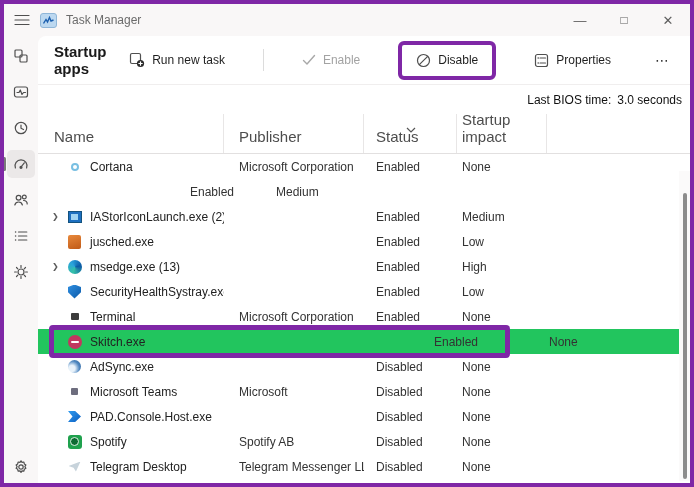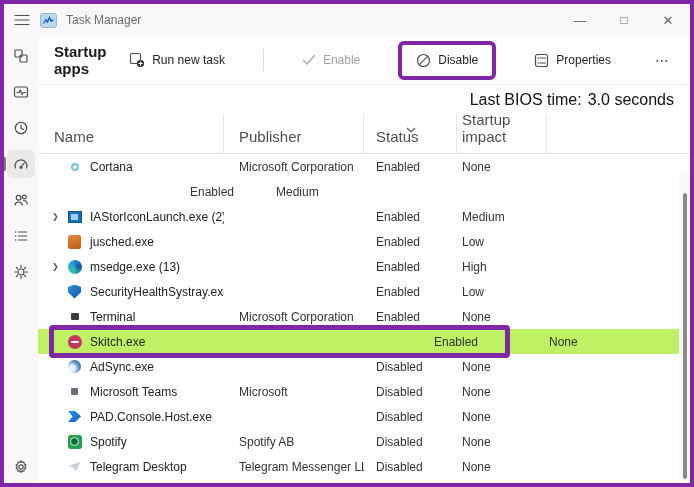--- a/index.html
+++ b/index.html
@@ -32,36 +32,36 @@
   .page-header{height:49px;flex:0 0 49px;display:flex;align-items:center;padding:0 14px 0 16px;border-bottom:1px solid #f0eeee;}
   .page-title{font-size:15px;font-weight:700;color:#1a1a1a;}
   .toolbar{margin-left:auto;display:flex;align-items:center;gap:30px;font-size:12px;color:#1f1f1f;}
   .tbtn{display:flex;align-items:center;gap:7px;padding:5px 8px;border-radius:4px;cursor:pointer;white-space:nowrap;}
   .tbtn.disabled{color:#a3a3a3;cursor:default;}
   .tsep{width:1px;height:22px;background:#dcdcdc;}
   .hl-disable{border:4px solid var(--accent);border-radius:6px;padding:3px 6px;display:flex;align-items:center;}
   .more-dots{font-size:14px;letter-spacing:1px;padding:4px 6px;cursor:pointer;color:#333;}
 
   
-  .bios-line{height:29px;flex:0 0 29px;display:flex;align-items:center;justify-content:flex-end;padding-right:16px;font-size:16px;color:#111;gap:6px;}
+  .bios-line{height:29px;flex:0 0 29px;display:flex;align-items:center;justify-content:flex-end;padding-right:8px;font-size:12px;color:#111;gap:6px;}
 
   
   .thead{height:40px;flex:0 0 40px;display:flex;align-items:flex-end;border-bottom:1px solid #e2e0e0;font-size:15px;color:#4d4d4d;position:relative;}
   .th{padding-bottom:8px;position:relative;}
   .th,.cell{flex-shrink:0;}
   .c-name{width:186px;padding-left:16px;}
   .c-pub{width:140px;padding-left:15px;}
   .c-status{width:93px;padding-left:12px;}
   .c-impact{width:90px;padding-left:5px;}
   .th.c-name,.th.c-pub,.th.c-status,.th.c-impact{border-right:1px solid #e8e6e6;align-self:stretch;display:flex;align-items:flex-end;}
   .th span{padding-bottom:0;}
   .sortchev{position:absolute;top:5px;left:42px;color:#555;}
   .tbody{flex:1;overflow:hidden;position:relative;}
   .trow{height:25px;display:flex;align-items:center;font-size:12px;color:#333;position:relative;cursor:default;}
-  .trow.selected{background:#bef264;gap:29px;}
+  .trow.selected{background:#22c55e;gap:29px;}
   .cell{display:flex;align-items:center;overflow:hidden;white-space:nowrap;}
   .cell.c-name{padding-left:14px;color:#222;}
   .chev{width:15px;font-size:8px;color:#5a5a5a;flex-shrink:0;}
   .rowicon{width:15px;height:15px;margin-right:8px;flex-shrink:0;display:flex;align-items:center;justify-content:center;}
   .hl-row{position:absolute;left:11px;top:-4px;width:461px;height:33px;border:5px solid var(--accent);border-radius:4px;pointer-events:none;z-index:3;}
 
   
   .icon-cortana{width:8px;height:8px;border:2px solid #79bfe2;border-radius:50%;}
   .icon-dsatray{width:14px;height:14px;border-radius:50%;background:radial-gradient(circle at 35% 35%,#3f6fb5,#16315f);position:relative;}
   .icon-dsatray::after{content:"";position:absolute;left:3px;top:6px;width:8px;height:2px;background:#fff;border-radius:2px;transform:rotate(-25deg);}

